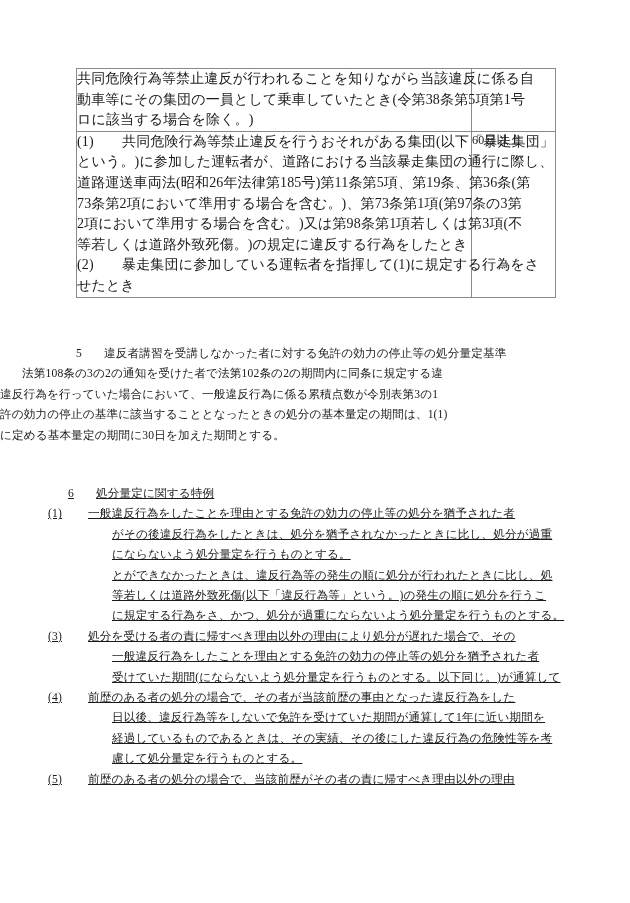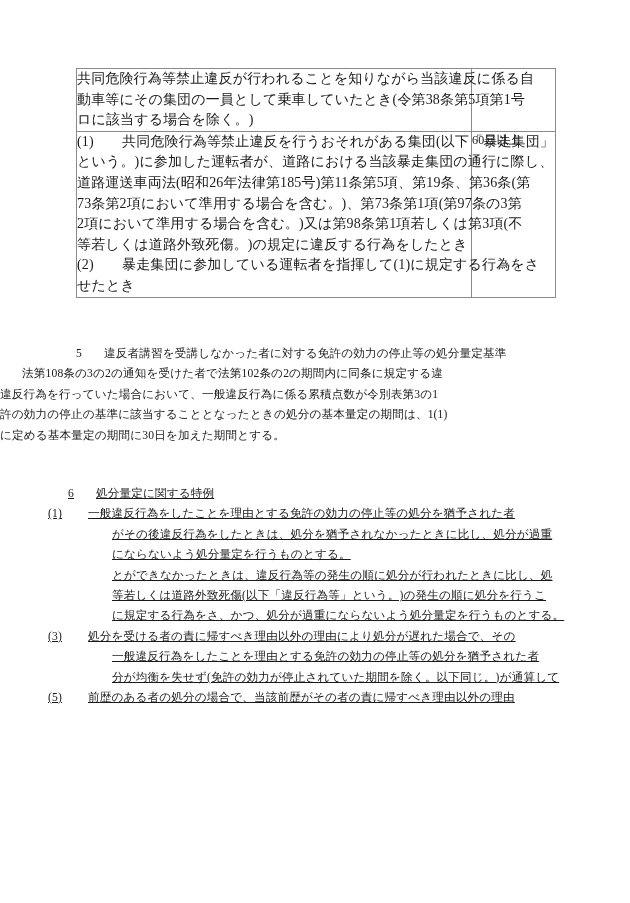--- a/index.html
+++ b/index.html
@@ -151,22 +151,28 @@
 
     <div class="para">
       <span class="ln l-item6b">とができなかったときは、違反行為等の発生の順に処分が行われたときに比し、処</span>
       <span class="ln l-item6b">等若しくは道路外致死傷(以下「違反行為等」という。)の発生の順に処分を行うこ</span>
       <span class="ln l-item6b">に規定する行為をさ、かつ、処分が過重にならないよう処分量定を行うものとする。</span>
     </div>
 
     <div class="para">
       <span class="ln l-item6"><span>(3)</span><span style="display:inline-block;width:26px;"></span><span>処分を受ける者の責に帰すべき理由以外の理由により処分が遅れた場合で、その</span></span>
       <span class="ln l-item6b">一般違反行為をしたことを理由とする免許の効力の停止等の処分を猶予された者</span>
-      <span class="ln l-item6b">分が均衡を失せず(免許の効力が停止されていた期間を除く。以下同じ。)が通算して</span>
+      <span class="ln l-item6b">受けていた期間(にならないよう処分量定を行うものとする。以下同じ。)が通算して</span>
     </div>
 
+    <div class="para">
+      <span class="ln l-item6"><span>(4)</span><span style="display:inline-block;width:26px;"></span><span>前歴のある者の処分の場合で、その者が当該前歴の事由となった違反行為をした</span></span>
+      <span class="ln l-item6b">日以後、違反行為等をしないで免許を受けていた期間が通算して1年に近い期間を</span>
+      <span class="ln l-item6b">経過しているものであるときは、その実績、その後にした違反行為の危険性等を考</span>
+      <span class="ln l-item6b">慮して処分量定を行うものとする。</span>
+    </div>
 
     <div class="para">
       <span class="ln l-item6"><span>(5)</span><span style="display:inline-block;width:26px;"></span><span>前歴のある者の処分の場合で、当該前歴がその者の責に帰すべき理由以外の理由</span></span>
     </div>
   </div>
 
 </div>
 
 </body></html>

